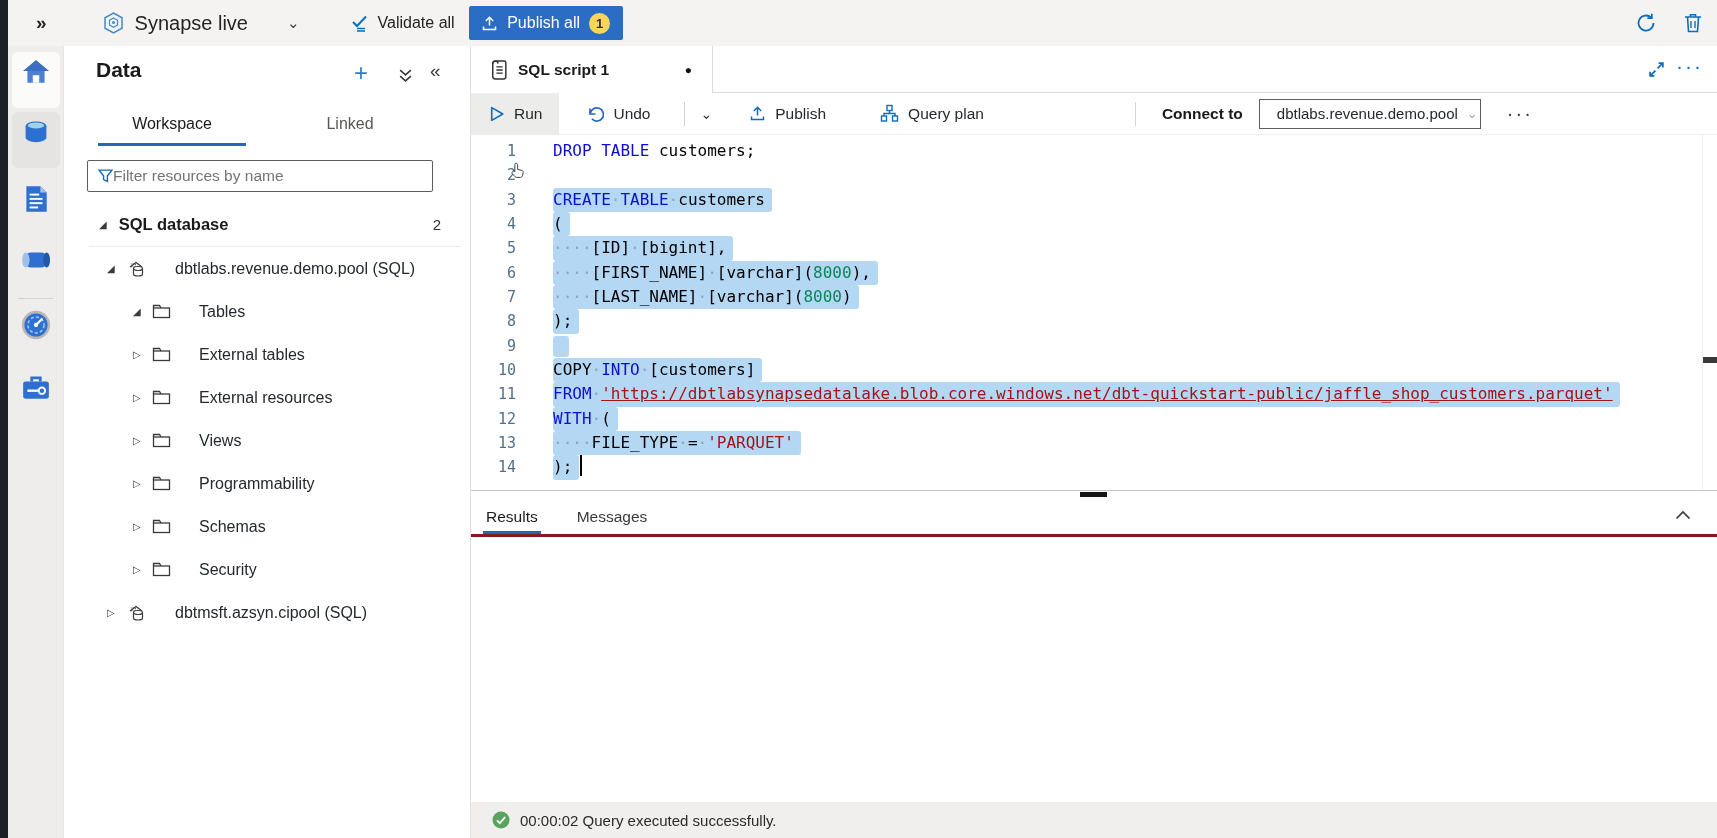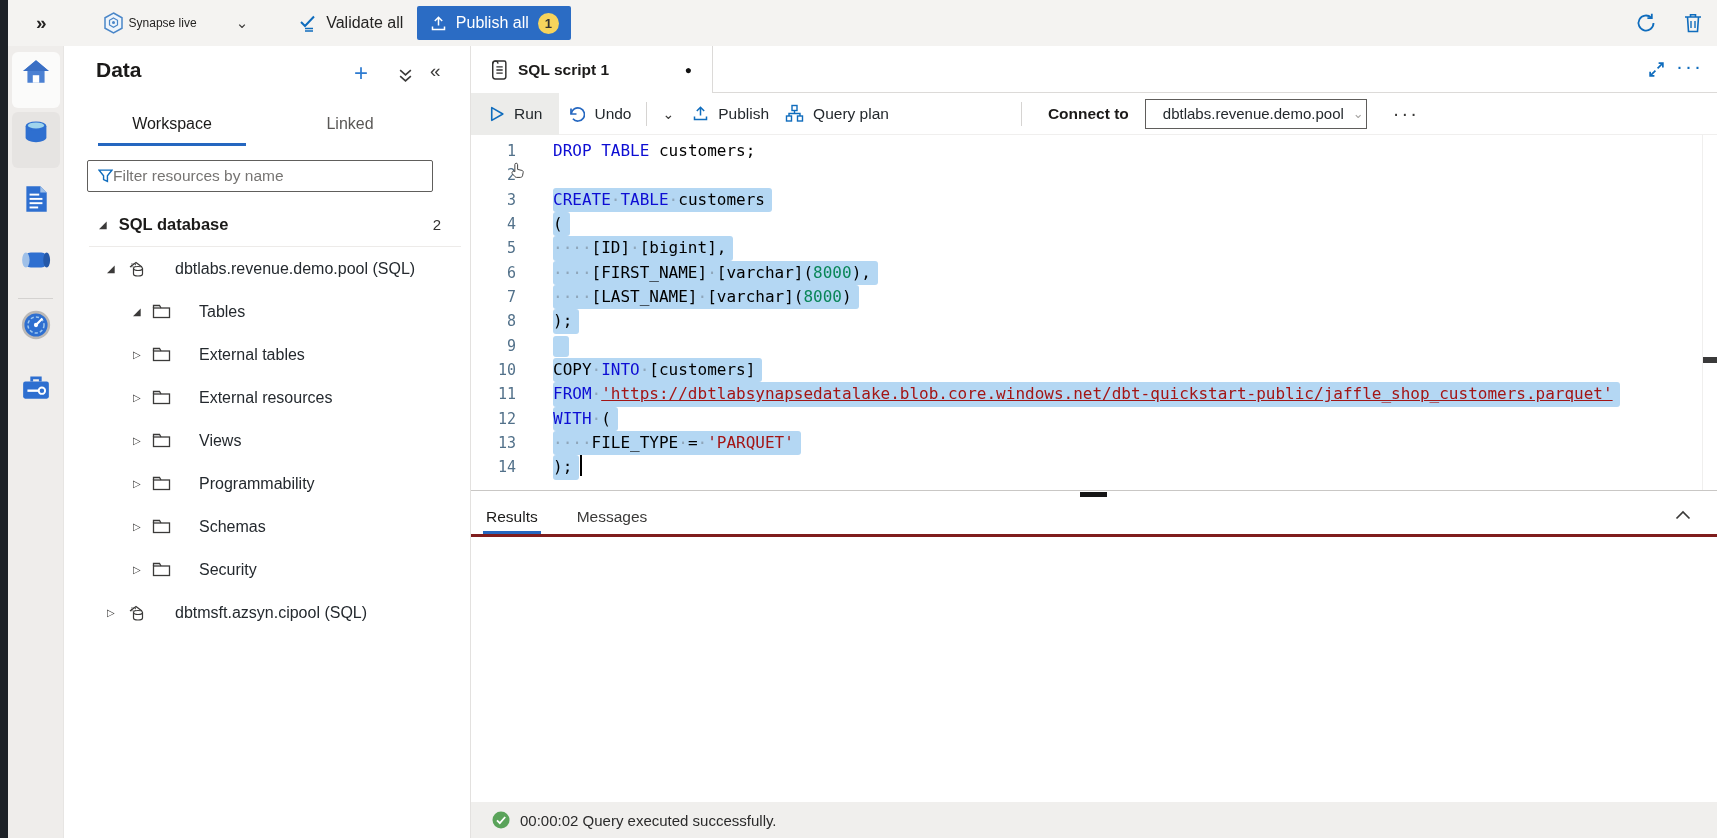--- a/index.html
+++ b/index.html
@@ -4,21 +4,21 @@
 <style>
   html,body{margin:0;padding:0;}
   body{width:1717px;height:838px;position:relative;overflow:hidden;background:#fff;
        font-family:"Liberation Sans",sans-serif;color:#201f1e;}
   svg{display:block;}
   
   .edge-strip{position:absolute;left:0;top:0;width:8px;height:838px;background:#1d2127;z-index:9;}
   .topbar{position:absolute;left:0;top:0;width:1717px;height:46px;background:#f4f3f1;display:flex;align-items:center;z-index:8;}
   .tb-expander{margin-left:36px;font-size:19px;font-weight:700;color:#252423;}
   .tb-hex{margin-left:55px;}
-  .tb-mode-label{margin-left:4px;font-size:12px;color:#252423;}
+  .tb-mode-label{margin-left:10px;font-size:20px;color:#252423;}
   .tb-chevron{margin-left:39px;font-size:15px;color:#3b3a39;}
   .tb-validate-icon{margin-left:49px;}
   .tb-validate-label{margin-left:9px;font-size:16px;color:#252423;}
   .btn-publish-all{margin-left:14px;height:34px;width:154px;background:#2b6cc4;border-radius:2px;
      display:flex;align-items:center;justify-content:center;gap:9px;color:#fff;font-size:16px;cursor:pointer;}
   .pub-badge{width:21px;height:21px;border-radius:50%;background:#f7d45c;color:#333;font-size:13px;
      display:flex;align-items:center;justify-content:center;font-weight:700;}
   .tb-right{position:absolute;right:14px;top:0;height:46px;display:flex;align-items:center;gap:26px;}
   
   .rail{position:absolute;left:8px;top:46px;width:55px;height:792px;background:#efedeb;z-index:7;}
@@ -56,21 +56,21 @@
   
   .main{position:absolute;left:470px;top:46px;width:1247px;height:792px;background:#fff;border-left:1px solid #e3e1df;box-sizing:border-box;}
   .tabstrip{position:absolute;left:0;top:0;width:100%;height:47px;border-bottom:1px solid #dcdad8;box-sizing:border-box;background:#fff;}
   .tab{position:absolute;left:0;top:0;width:242px;height:47px;border-right:1px solid #dcdad8;display:flex;align-items:center;background:#fff;box-sizing:border-box;cursor:pointer;}
   .tab .ticon{margin-left:18px;}
   .tab .ttl{margin-left:10px;font-size:15.5px;font-weight:700;color:#1b1a19;}
   .tab .dirty{margin-left:auto;margin-right:20px;font-size:12px;color:#111;}
   .ts-expand{position:absolute;right:52px;top:15px;cursor:pointer;}
   .ts-more{position:absolute;right:14px;top:8px;font-size:21px;color:#0f6cbd;letter-spacing:2px;cursor:pointer;}
   .cmdbar{position:absolute;left:0;top:47px;width:100%;height:42px;display:flex;align-items:center;font-size:15.5px;color:#24292d;background:#fff;border-bottom:1px solid #f0efee;box-sizing:border-box;}
-  .cbtn{display:flex;align-items:center;gap:9px;padding:0 8px;height:42px;cursor:pointer;}
+  .cbtn{display:flex;align-items:center;gap:9px;padding:0 27px;height:42px;cursor:pointer;}
   .cbtn.run{background:#ececea;padding:0 17px;}
   .csep{width:1px;height:24px;background:#d6d4d2;margin:0 6px;}
   .cchev{font-size:14px;color:#3b3a39;padding:0 10px;cursor:pointer;}
   .connect-group{margin-left:118px;display:flex;align-items:center;justify-content:center;}
   .connect-label{font-weight:700;color:#1b1a19;}
   .pool-select{margin-left:16px;width:222px;height:30px;border:1px solid #5f5d5b;display:flex;align-items:center;gap:9px;padding:0 8px;box-sizing:border-box;cursor:pointer;background:#fff;}
   .pool-select .plbl{font-size:15px;color:#24292d;white-space:nowrap;}
   .pool-select .pchev{margin-left:auto;color:#a6a4a2;font-size:13px;}
   .cmd-more{margin-left:26px;font-size:20px;color:#3b3a39;letter-spacing:2px;cursor:pointer;}
   .hand-cursor{position:absolute;left:40px;top:69px;z-index:5;pointer-events:none;}

